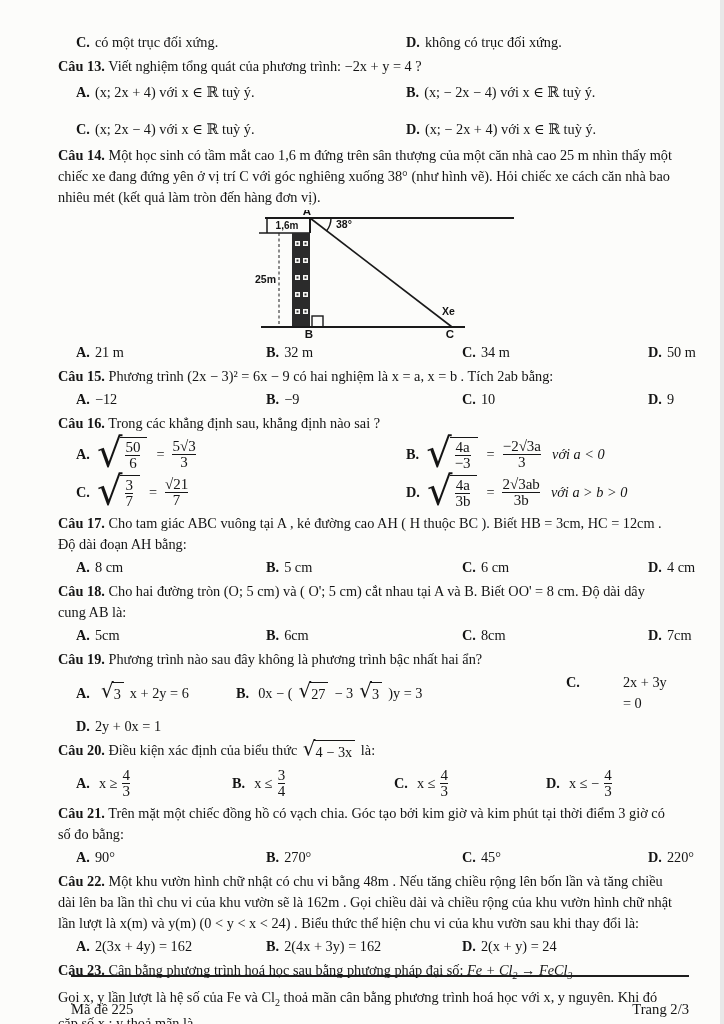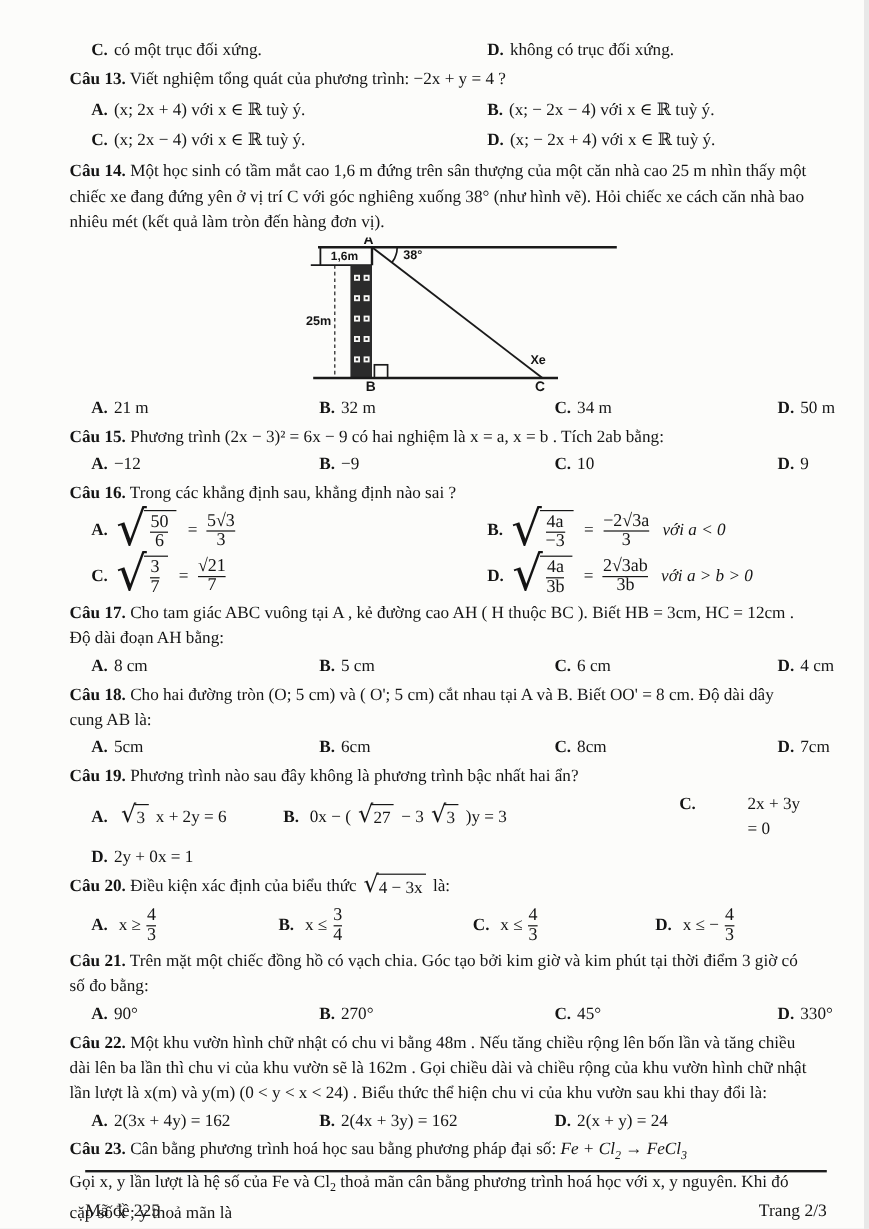--- a/index.html
+++ b/index.html
@@ -52,21 +52,21 @@
   <div class="row2">
     <span class="opt"><b class="lab">C.</b><span>có một trục đối xứng.</span></span>
     <span class="opt"><b class="lab">D.</b><span>không có trục đối xứng.</span></span>
   </div>
 
   <p class="qhead"><b class="qlab">Câu 13.</b> <span>Viết nghiệm tổng quát của phương trình: −2x + y = 4 ?</span></p>
   <div class="row2" style="margin-top:5px;">
     <span class="opt"><b class="lab">A.</b><span>(x; 2x + 4) với x ∈ ℝ tuỳ ý.</span></span>
     <span class="opt"><b class="lab">B.</b><span>(x; − 2x − 4) với x ∈ ℝ tuỳ ý.</span></span>
   </div>
-  <div class="row2" style="margin-top:4px;">
+  <div class="row2" style="margin-top:16px;">
     <span class="opt"><b class="lab">C.</b><span>(x; 2x − 4) với x ∈ ℝ tuỳ ý.</span></span>
     <span class="opt"><b class="lab">D.</b><span>(x; − 2x + 4) với x ∈ ℝ tuỳ ý.</span></span>
   </div>
 
   <p class="qhead" style="margin-top:5px;"><b class="qlab">Câu 14.</b> <span>Một học sinh có tầm mắt cao 1,6 m đứng trên sân thượng của một căn nhà cao 25 m nhìn thấy một chiếc xe đang đứng yên ở vị trí C với góc nghiêng xuống 38° (như hình vẽ). Hỏi chiếc xe cách căn nhà bao nhiêu mét (kết quả làm tròn đến hàng đơn vị).</span></p>
 
   <svg class="fig" width="288" height="130" viewBox="0 0 288 130">
 
     <line x1="37" y1="8" x2="286" y2="8" stroke="#1a1a1a" stroke-width="2"></line>
 
@@ -290,21 +290,21 @@
           <span class="den">3</span>
         </span>
       </span>
   </div>
 
   <p class="qhead"><b class="qlab">Câu 21.</b> <span>Trên mặt một chiếc đồng hồ có vạch chia.  Góc tạo bởi kim giờ và kim phút tại thời điểm 3 giờ có số đo bằng:</span></p>
   <div class="row4">
     <span class="opt"><b class="lab">A.</b><span>90°</span></span>
     <span class="opt"><b class="lab">B.</b><span>270°</span></span>
     <span class="opt"><b class="lab">C.</b><span>45°</span></span>
-    <span class="opt"><b class="lab">D.</b><span>330°</span></span>
+    <span class="opt"><b class="lab">D.</b><span>220°</span></span>
   </div>
 
   <p class="qhead"><b class="qlab">Câu 22.</b> <span>Một khu vườn hình chữ nhật có chu vi bằng 48m . Nếu tăng chiều rộng lên bốn lần và tăng chiều dài lên ba lần thì chu vi của khu vườn sẽ là 162m . Gọi chiều dài và chiều rộng của khu vườn hình chữ nhật lần lượt là x(m) và y(m) (0 &lt; y &lt; x &lt; 24) . Biểu thức thể hiện chu vi của khu vườn sau khi thay đổi là:</span></p>
   <div class="row4">
     <span class="opt"><b class="lab">A.</b><span>2(3x + 4y) = 162</span></span>
     <span class="opt"><b class="lab">B.</b><span>2(4x + 3y) = 162</span></span>
     <span class="opt"><b class="lab">D.</b><span>2(x + y) = 24</span></span>
   </div>
 
   <p class="qhead"><b class="qlab">Câu 23.</b> <span>Cân bằng phương trình hoá học sau bằng phương pháp đại số:</span>

